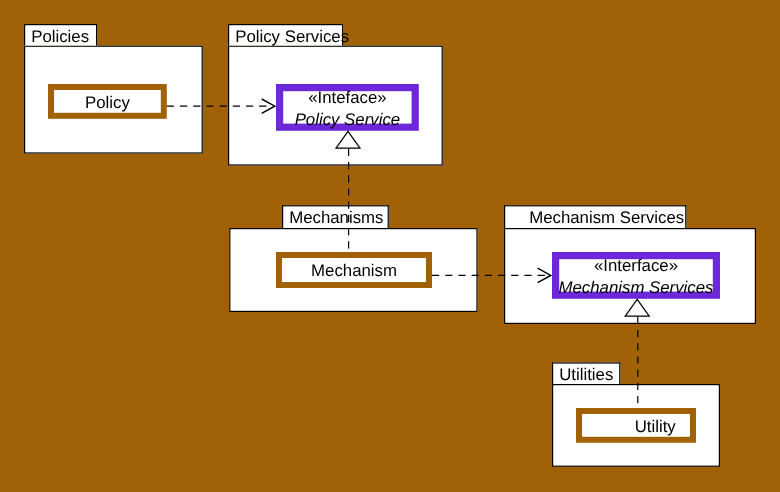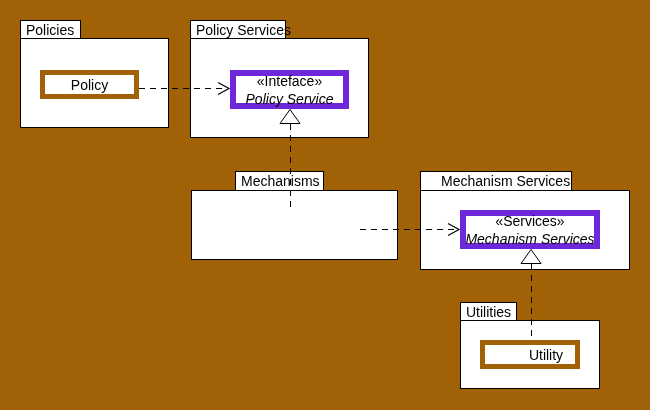--- a/index.html
+++ b/index.html
@@ -106,23 +106,26 @@
 
   <div class="cls-box" style="left:40px; top:70px; width:99px; height:29px;">
     <span>Policy</span>
   </div>
 
   <div class="iface-box" style="left:230px; top:70px; width:119px; height:39px;">
     <span class="iface-stereotype">«Inteface»</span>
     <span class="iface-name">Policy Service</span>
   </div>
 
+  <div class="cls-box" style="left:230px; top:210px; width:130px; height:30px;">
+    <span>Mechanism</span>
+  </div>
 
   <div class="iface-box" style="left:460px; top:210px; width:140px; height:39px;">
-    <span class="iface-stereotype">«Services»</span>
+    <span class="iface-stereotype">«Interface»</span>
     <span class="iface-name">Mechanism Services</span>
   </div>
 
   <div class="cls-box" style="left:480px; top:340px; width:100px; height:29px;padding-left:32px;">
     <span>Utility</span>
   </div>
 
   <svg class="connectors" viewBox="0 0 650 410" xmlns="http://www.w3.org/2000/svg">
 
     <g>

